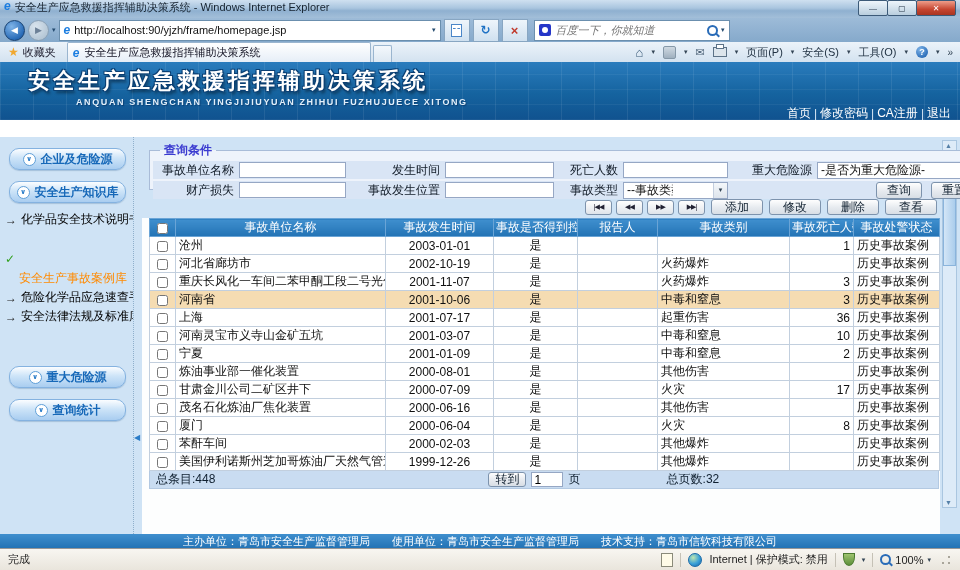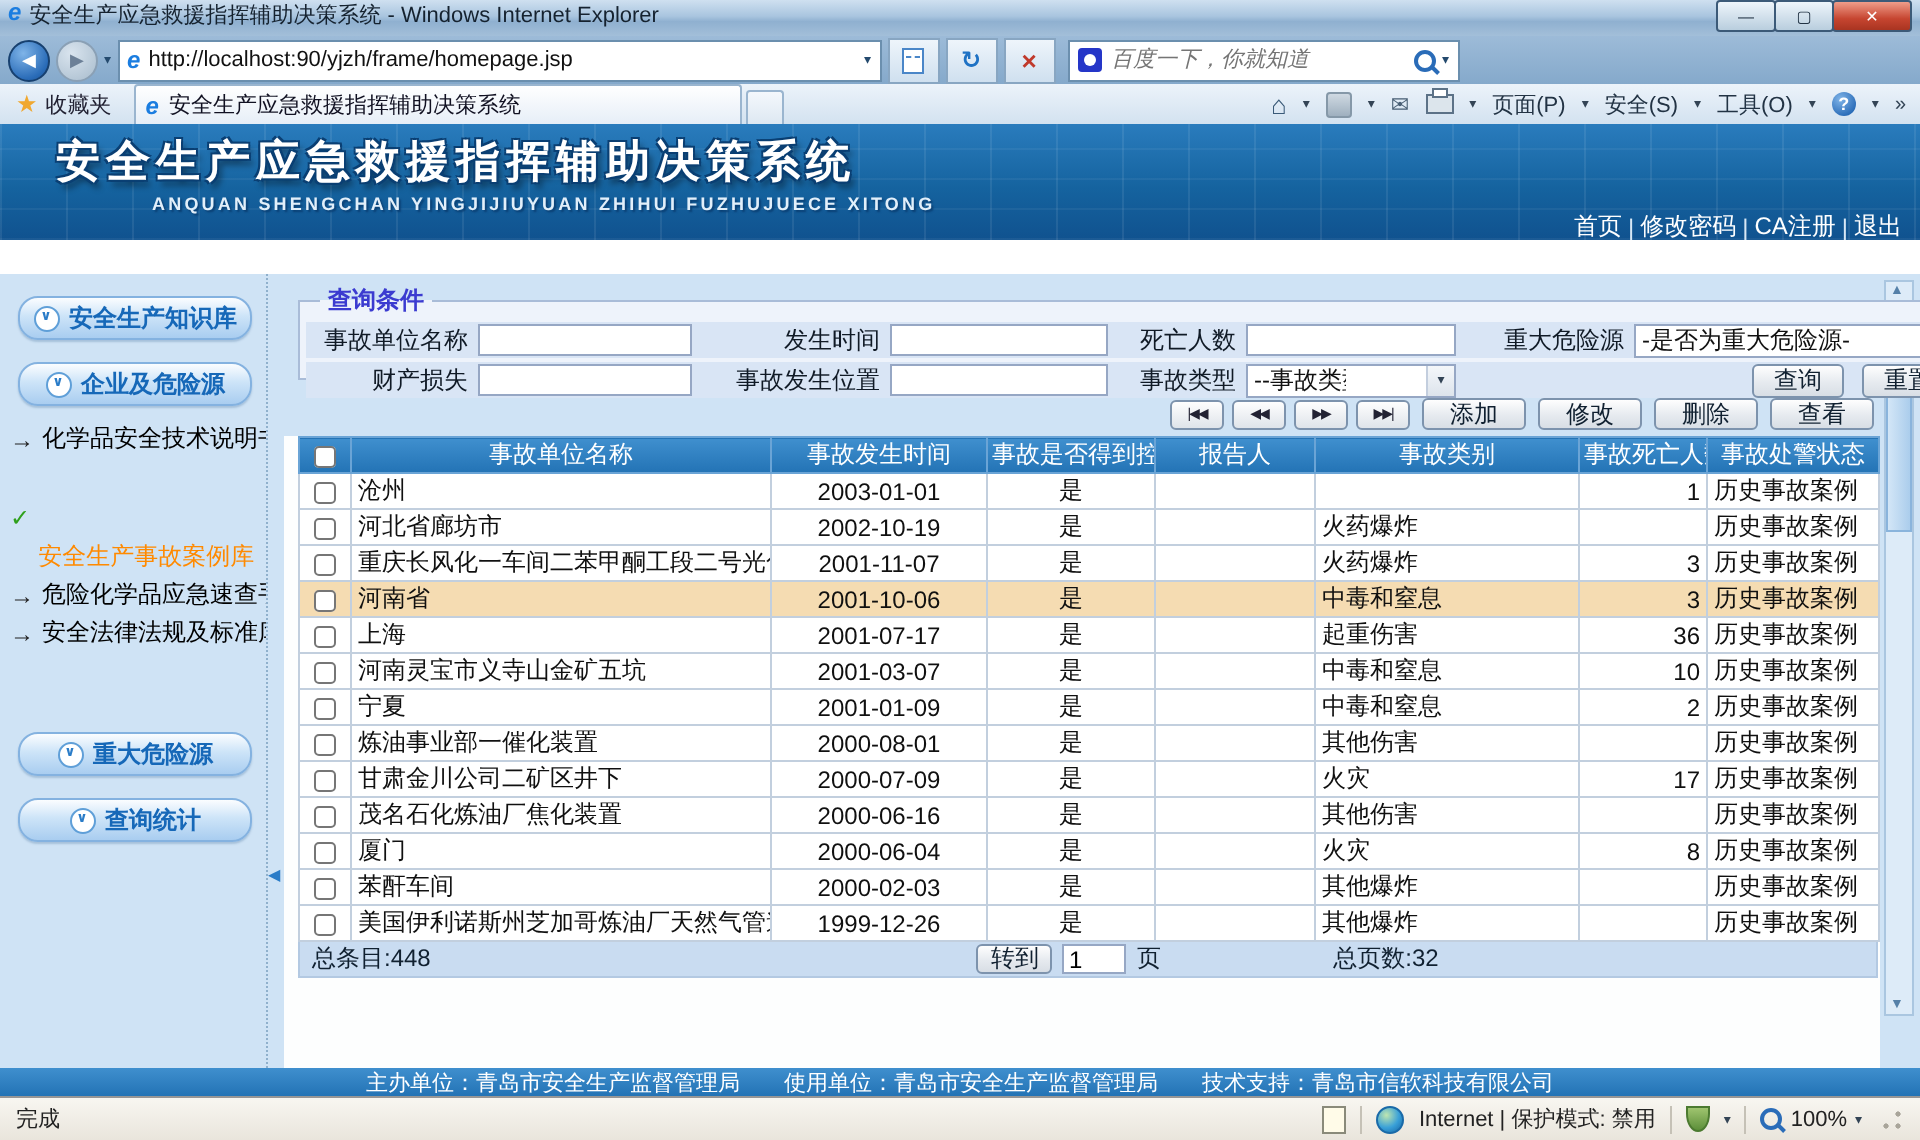--- a/index.html
+++ b/index.html
@@ -246,25 +246,25 @@
         <span class="lk">退出</span>
       </div>
   </div>
 
 
   <div class="content">
 
     <div class="sidebar">
       <div class="sgroup">
         <span class="sg-ic"></span>
-        <span>安全生产知识库</span>
+        <span>企业及危险源</span>
       </div>
       <div class="sgroup">
         <span class="sg-ic"></span>
-        <span>企业及危险源</span>
+        <span>安全生产知识库</span>
       </div>
       <div class="smenu">
         <div class="smenu-item">
           <span class="arrow-ic"></span>
           <span class="lbl">化学品安全技术说明书</span>
         </div>
         <div class="smenu-item active">
           <span class="check-ic"></span>
           <span class="lbl">安全生产事故案例库</span>
         </div>

